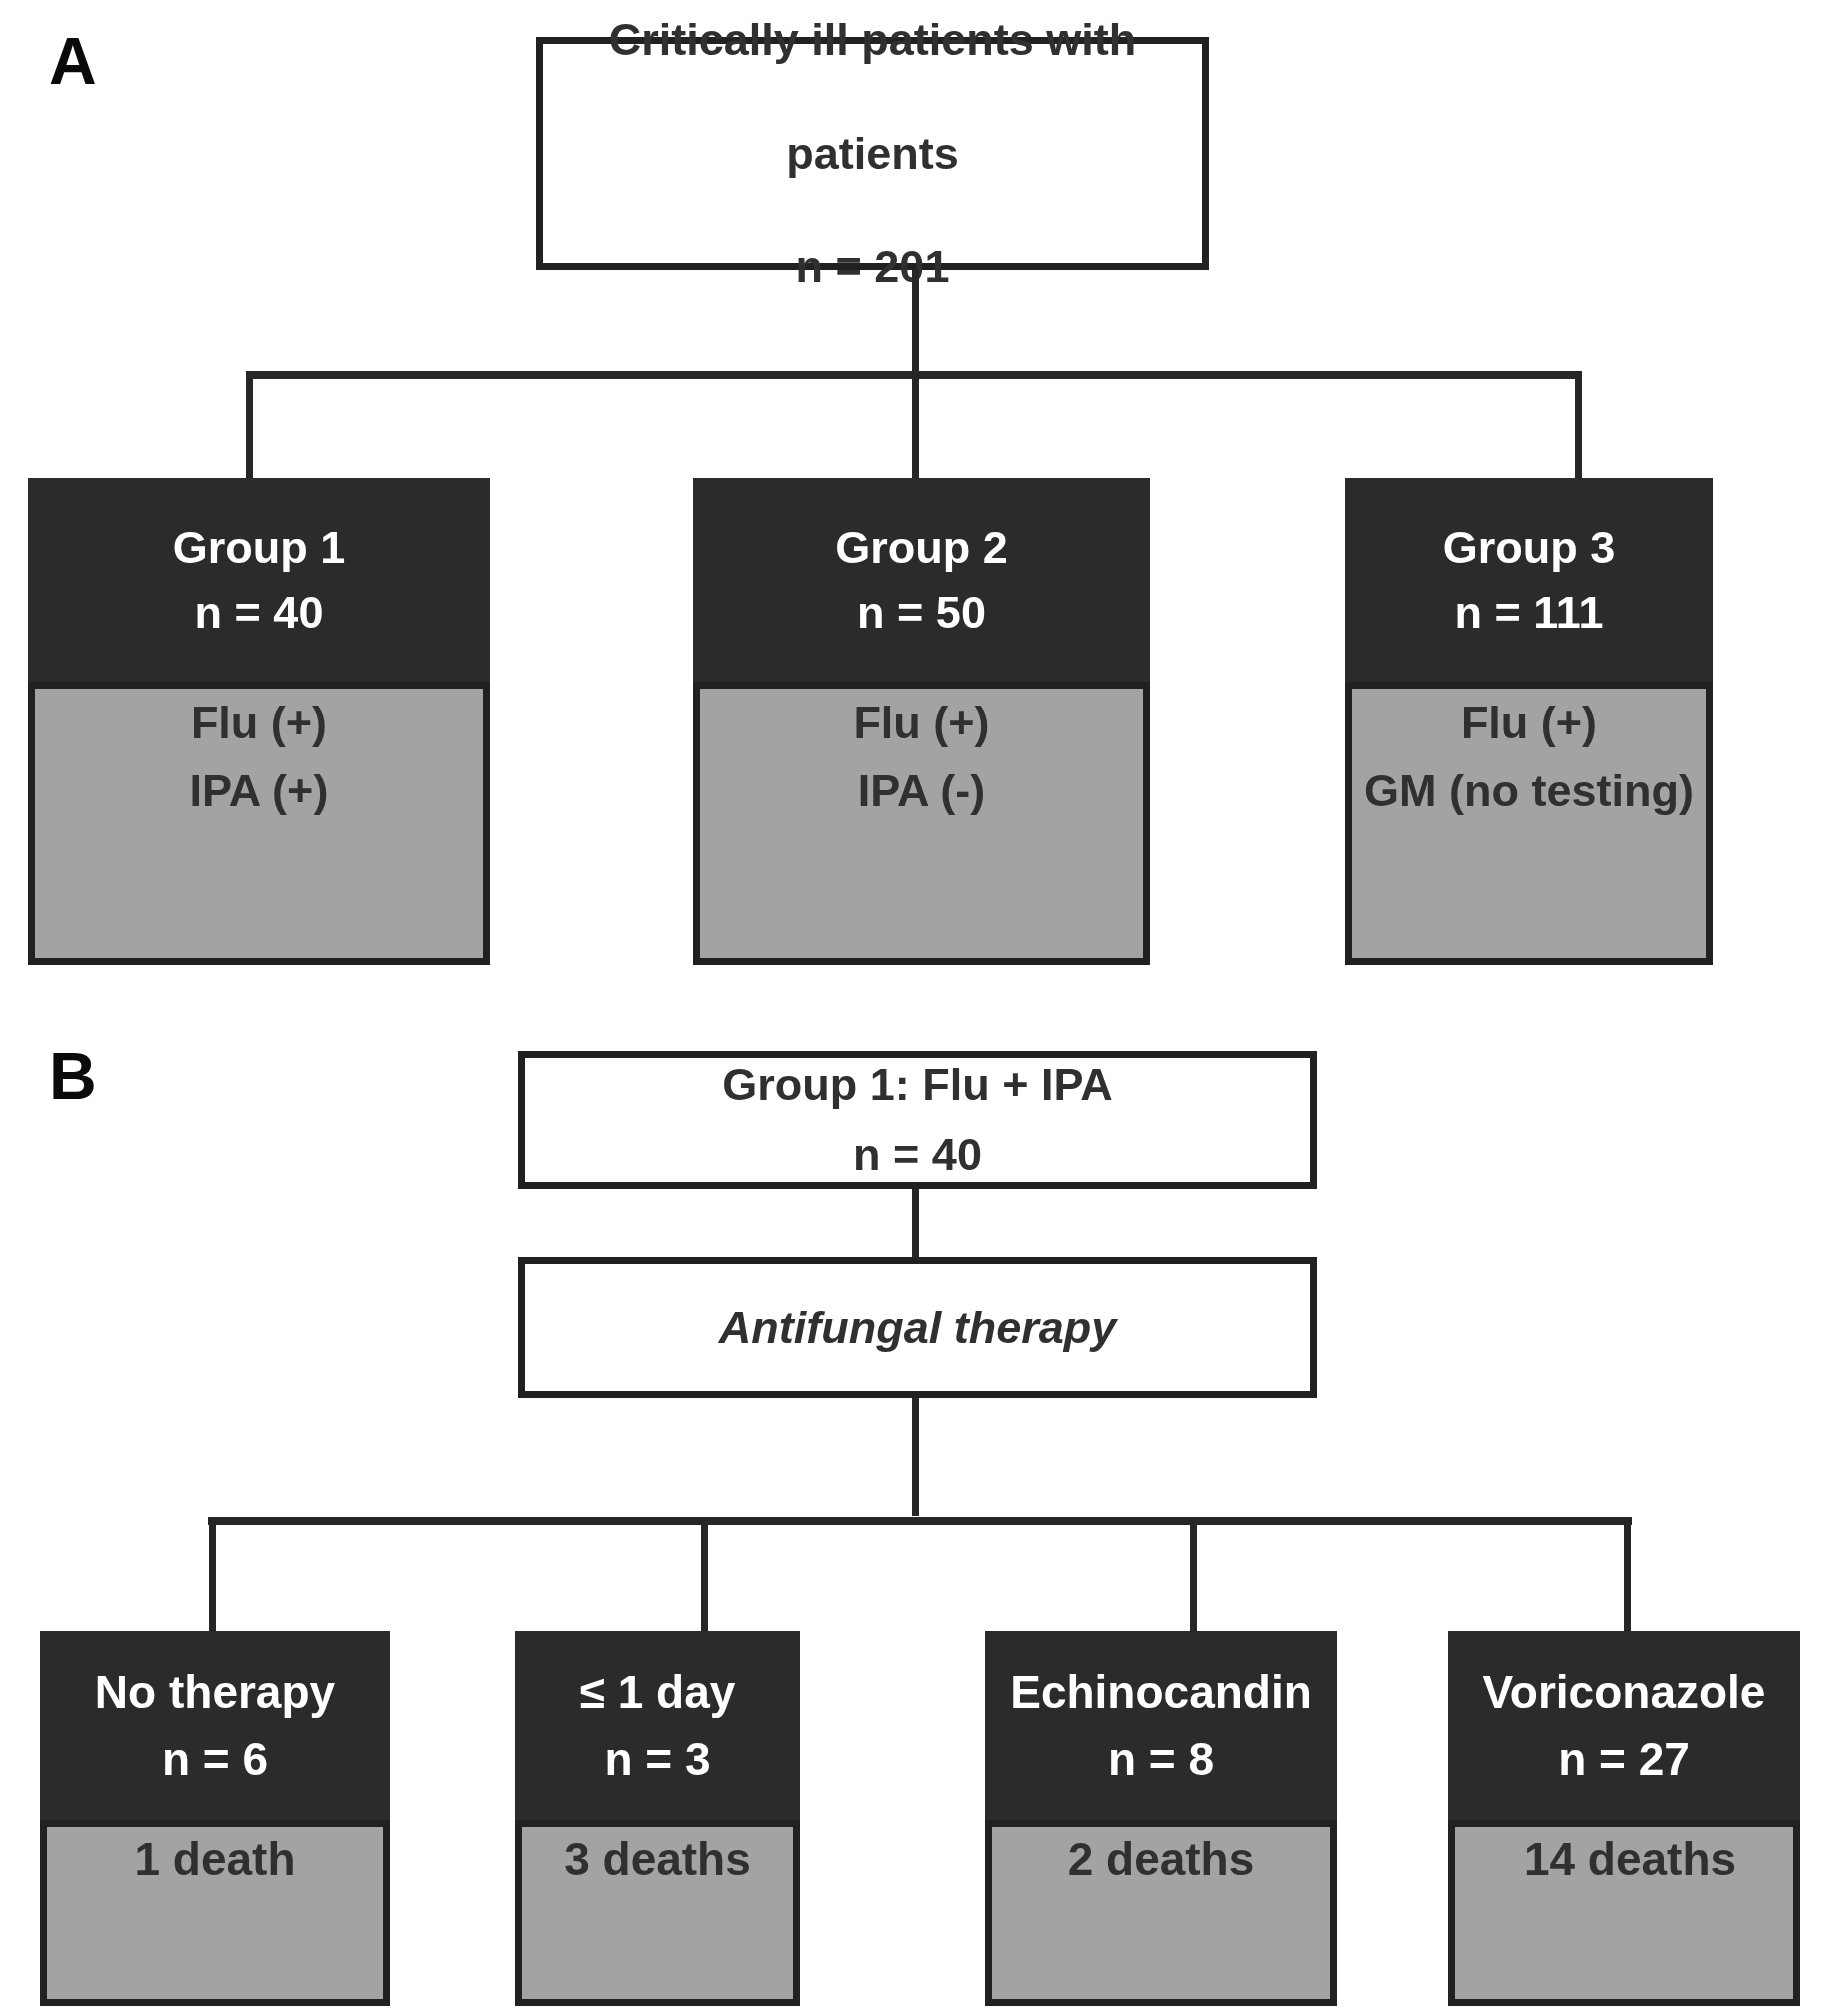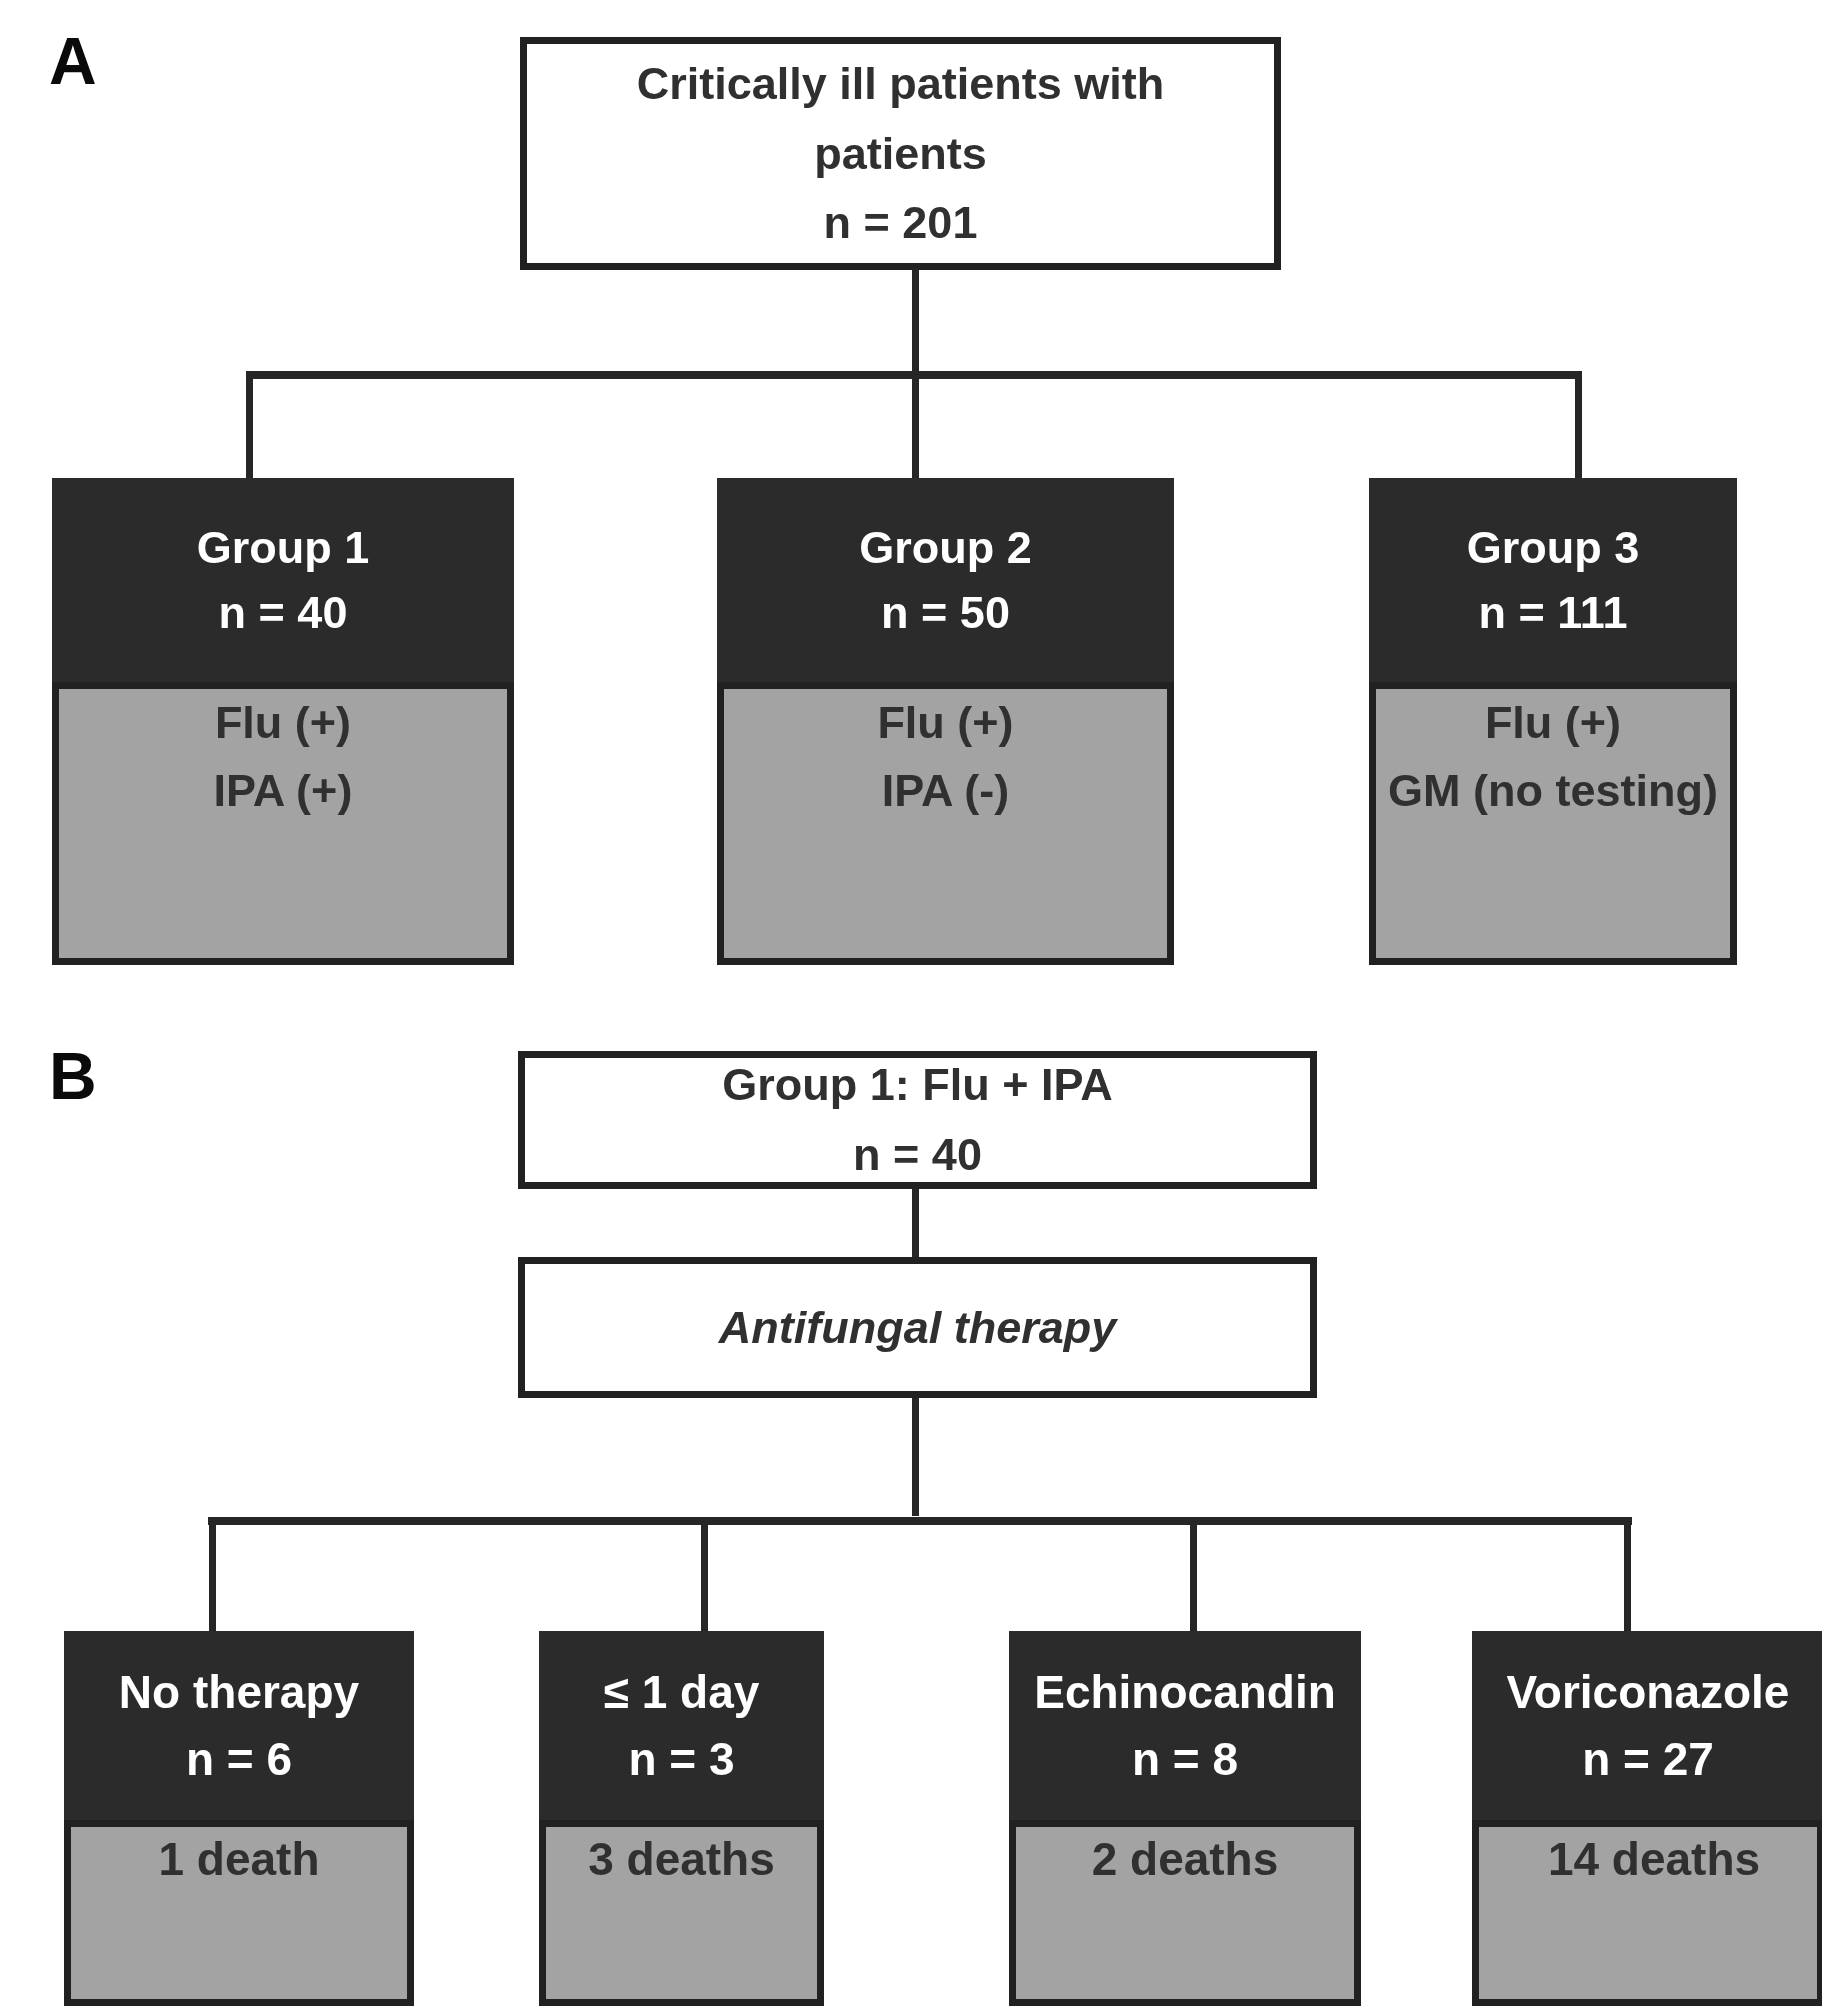--- a/index.html
+++ b/index.html
@@ -33,21 +33,21 @@
     background:#ffffff;
     border:7px solid var(--box-border);
     display:flex;
     flex-direction:column;
     align-items:center;
     justify-content:center;
     text-align:center;
     color:var(--box-text);
   }
   .wbox .ln { font-size:45px; line-height:1.55; white-space:nowrap; }
-  .grp { position:absolute;margin-left:24px; }
+  .grp { position:absolute; }
   .ghead {
     background:var(--header-bg);
     color:var(--header-text);
     display:flex;
     flex-direction:column;
     align-items:center;
     justify-content:center;
     text-align:center;
     width:100%;
   }
@@ -69,21 +69,21 @@
   .vline { position:absolute; width:7px; background:var(--line-color); }
   .hline { position:absolute; height:8.3px; background:var(--line-color); }
 </style>
 </head>
 <body>
 
 <div class="canvas">
 
   <div class="plabel" style="left:49px; top:28px;">A</div>
 
-  <div class="wbox" style="left:520px; top:37px; width:761px; height:233px;">
+  <div class="wbox" style="left:536px; top:37px; width:673px; height:233px;gap:44px;">
     <div class="ln">Critically ill patients with</div>
     <div class="ln">patients</div>
     <div class="ln">n = 201</div>
   </div>
 
   <div class="vline" style="left:912px; top:269px; height:104px;"></div>
   <div class="hline" style="left:246px; top:371px; width:1336px;"></div>
   <div class="vline" style="left:246px;  top:378px; height:101px;"></div>
   <div class="vline" style="left:912px; top:378px; height:101px;"></div>
   <div class="vline" style="left:1575px; top:378px; height:101px;"></div>

